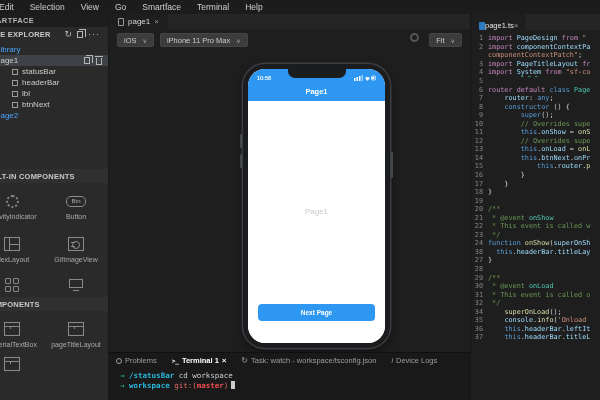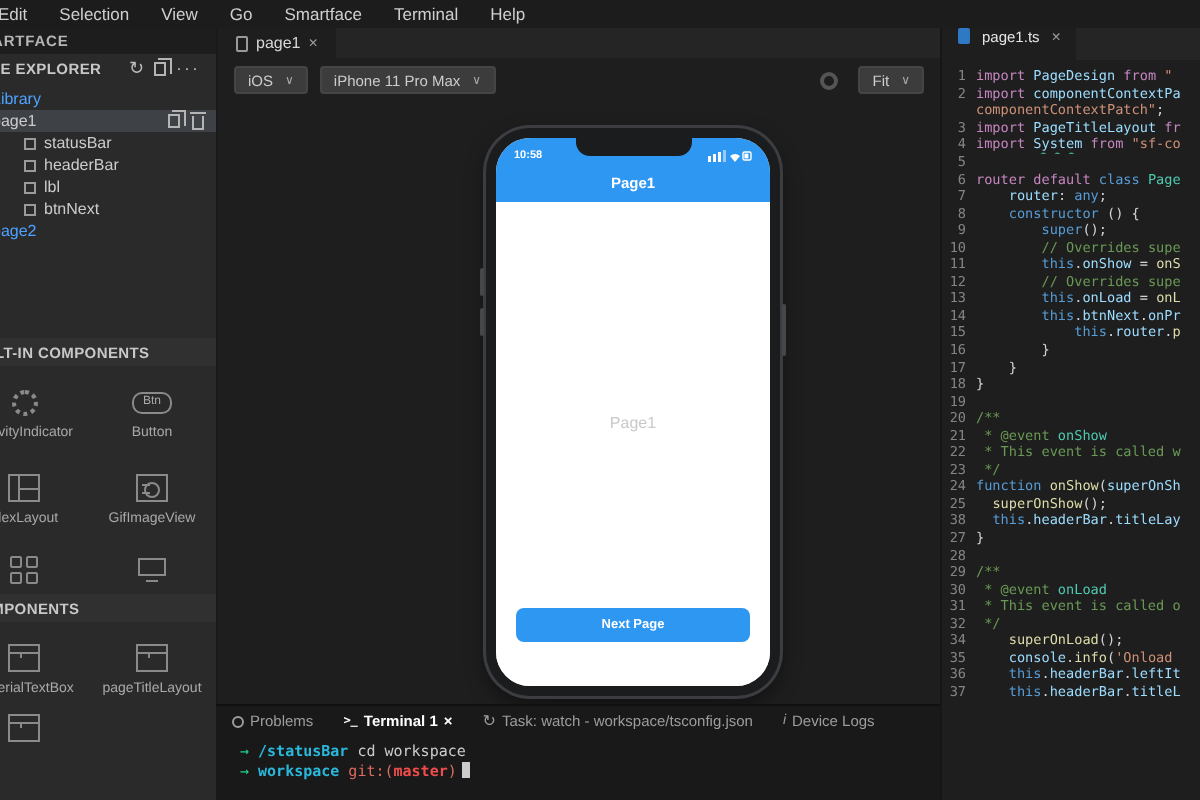--- a/index.html
+++ b/index.html
@@ -72,21 +72,21 @@
   .dtabs { height:15px; background:#252526; display:flex; }
   .dtab { display:flex; align-items:center; gap:4px; padding:0 9px; background:#1e1e1e; }
   .file-ic { width:6px; height:8px; border:1px solid #9a9a9a; border-radius:1px; }
   .dtab .tl { font-size:8px; color:#d8d8d8; }
   .tclose { font-size:8px; color:#9a9a9a; }
   .dtoolbar { height:22px; display:flex; align-items:center; padding:0 8px; gap:6px; }
   .selbox { background:#3c3c3c; border:1px solid #454545; border-radius:2px; height:14px;
     display:flex; align-items:center; gap:6px; padding:0 6px; font-size:7.5px; color:#cccccc;
     white-space:nowrap; }
   .chev { font-size:6px; color:#aaa; }
-  .tool-right { margin-left:auto; display:flex; align-items:center; gap:10px; }
+  .tool-right { margin-left:auto; display:flex; gap:10px; }
   .ring { width:9px; height:9px; border:2px solid #555; border-radius:50%; }
 
   
   .phone { position:relative; margin:13px 0 0 134px; width:147px; height:284px;
     background:#1b1c1e; border-radius:22px; padding:5px;
     box-shadow:0 0 0 1.5px #3c3d40, 0 4px 10px rgba(0,0,0,.5); }
   .side-btn { position:absolute; background:#46474a; width:2px; border-radius:1px; }
   .sb-power { right:-3px; top:88px; height:26px; }
   .sb-v1 { left:-3px; top:70px; height:14px; }
   .sb-v2 { left:-3px; top:90px; height:14px; }
@@ -103,21 +103,21 @@
   .center-label { position:absolute; top:44%; left:0; right:0; text-align:center;
     font-size:8px; color:#c9c9c9; }
   .nextbtn { position:absolute; left:10px; right:10px; bottom:22px; height:17px;
     background:#2e97f2; border-radius:4px; display:flex; align-items:center; justify-content:center; }
   .nextbtn span { font-size:6.5px; font-weight:bold; color:#fff; }
 
   
   #editor { position:absolute; left:470px; top:14px; width:130px; height:386px;
     background:#1e1e1e; border-left:1px solid #161616; }
   .etabs { height:16px; background:#252526; display:flex; }
-  .etab { display:flex; align-items:flex-start; gap:6px; padding:0 8px; background:#1e1e1e; }
+  .etab { display:flex; align-items:flex-end; gap:0; padding:0 8px; background:#1e1e1e; }
   .ts-ic { width:6px; height:8px; background:#2d79c4; border-radius:1px; }
   .etab .tl { font-size:7.5px; color:#e6e6e6; }
   #code { padding-top:4px; font-family:"DejaVu Sans Mono", monospace; }
   .crow { display:flex; height:8.55px; align-items:center; overflow:hidden; }
   .ln { width:17px; flex:none; text-align:right; padding-right:5px; font-size:6.8px; color:#858585; }
   .ct { font-size:6.8px; white-space:pre; color:#d4d4d4; }
   .tk-kw{color:#c586c0} .tk-kw2{color:#569cd6} .tk-id{color:#9cdcfe} .tk-str{color:#ce9178}
   .tk-cm{color:#6a9955} .tk-fn{color:#dcdcaa} .tk-cls{color:#4ec9b0} .tk-pl{color:#d4d4d4}
   .tk-idu{color:#9cdcfe; text-decoration:underline wavy #3ea18c 0.5px;}
 
@@ -429,24 +429,20 @@
       </div>
       <div class="crow">
         <span class="ln">23</span>
         <span class="ct"><span class="tk-cm"> */</span></span>
       </div>
       <div class="crow">
         <span class="ln">24</span>
         <span class="ct"><span class="tk-kw2">function </span><span class="tk-fn">onShow</span><span class="tk-pl">(</span><span class="tk-id">superOnSh</span></span>
       </div>
       <div class="crow">
-        <span class="ln">25</span>
-        <span class="ct"><span class="tk-pl">  </span><span class="tk-fn">superOnShow</span><span class="tk-pl">();</span></span>
-      </div>
-      <div class="crow">
         <span class="ln">38</span>
         <span class="ct"><span class="tk-pl">  </span><span class="tk-kw2">this</span><span class="tk-pl">.</span><span class="tk-id">headerBar</span><span class="tk-pl">.</span><span class="tk-id">titleLay</span></span>
       </div>
       <div class="crow">
         <span class="ln">27</span>
         <span class="ct"><span class="tk-pl">}</span></span>
       </div>
       <div class="crow">
         <span class="ln">28</span>
         <span class="ct"></span>

